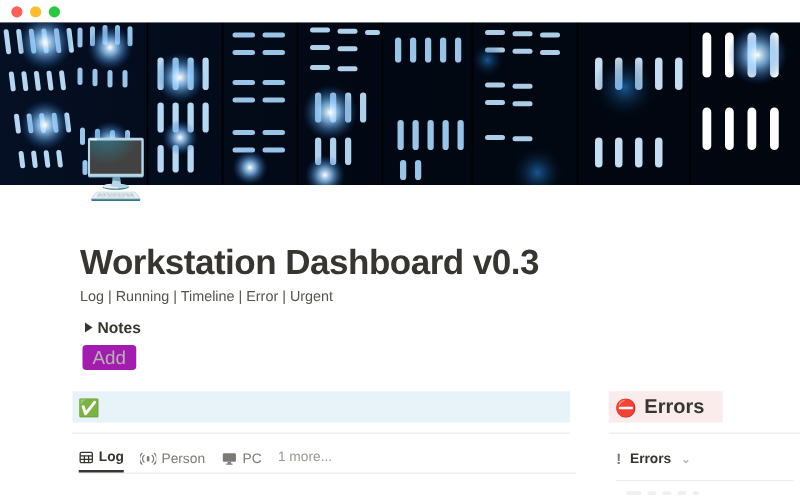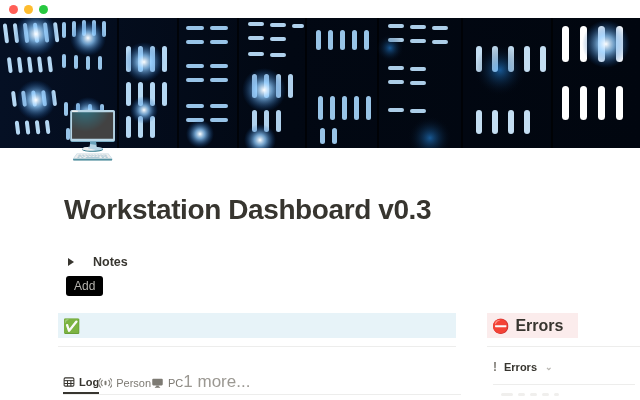--- a/index.html
+++ b/index.html
@@ -55,41 +55,41 @@
 
   .subtitle {
     position:absolute; left:64px; top:84px;
     font-size:11.5px; color:#57534e;
     white-space:nowrap;
   }
 
   
   .toggle-row {
     position:absolute; left:64px; top:104px;
-    display:flex; align-items:center; gap:19px;
+    display:flex; align-items:center; gap:4px;
     height:20px;
   }
   .toggle-tri {
     width:0; height:0;
     border-left:6px solid #37352f;
     border-top:4px solid transparent;
     border-bottom:4px solid transparent;
     margin-left:4px;
   }
   .toggle-label { font-size:12.5px; font-weight:bold; color:#37352f; }
 
   
   .add-btn {
     position:absolute; left:66px; top:128px;
     min-width:34px; height:20px;
-    background:#000000;
+    background:#a21caf;
     border-radius:3px;
     display:flex; align-items:center; justify-content:center;
     padding:0 8px;
-    font-size:12px; color:#b6b4af;
+    font-size:15px; color:#b6b4af;
   }
 
   
   .col-left  { position:absolute; left:58px;  top:165px; width:398px; }
   .col-right { position:absolute; left:487px; top:165px; width:153px; }
 
   .section-head {
     display:flex; align-items:center; gap:6px;
     height:25px; padding-left:5px;
     font-size:16px; font-weight:bold; color:#37352f;
@@ -101,31 +101,31 @@
 
   .rule {
     height:1px; background:#ededec;
     margin-top:8px;
   }
   .rule.left  { width:398px; }
   .rule.right { width:153px; }
 
   
   .tabs {
-    display:flex; align-items:flex-end; 
-    height:24px; margin-top:23px; padding-left:5px;
+    display:flex; align-items:flex-end; gap:13px;
+    height:24px; margin-top:7px; padding-left:5px;
   }
   .tab {
     display:flex; align-items:center; gap:4px;
     font-size:11px; color:#7d7a73;
     height:22px;
     white-space:nowrap;
   }
   .tab.active { color:#37352f; font-weight:bold; border-bottom:2px solid #37352f; }
-  .tab-more { font-size:17px; color:#9b9892; align-self:center; }
+  .tab-more { font-size:11px; color:#9b9892; align-self:center; }
   .tab svg { display:block; }
 
   .tabs-underline { width:398px; height:1px; background:#ededec; margin-left:5px; }
 
   
   .err-row {
     display:flex; align-items:center; gap:7px;
     height:22px; margin-top:9px; padding-left:6px;
     font-size:11px; font-weight:bold; color:#37352f;
   }
@@ -344,20 +344,21 @@
       <circle cx="390" cy="30" r="14" fill="url(#haze)"></circle>
     </g>
   </svg>
 </div>
 
 <div class="page-icon">🖥️</div>
 
 <div class="page">
 
   <div class="title">Workstation Dashboard v0.3</div>
+  <div class="subtitle">Log | Running | Timeline | Error | Urgent</div>
 
   <div class="toggle-row">
     <span class="toggle-tri"></span>
     <span class="toggle-label">Notes</span>
   </div>
 
   <div class="add-btn">Add</div>
 
   <div class="col-left">
 

